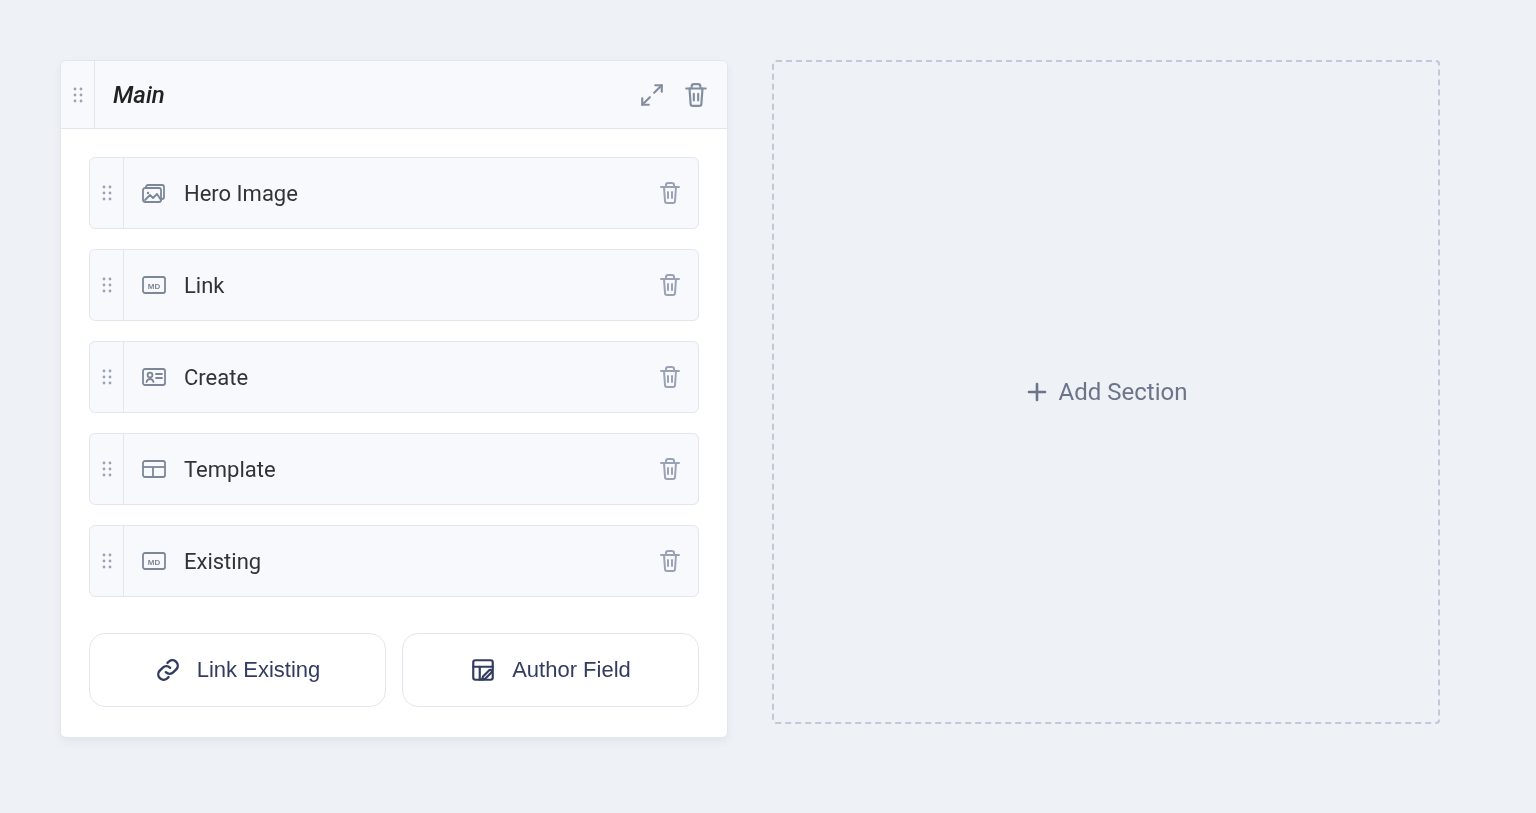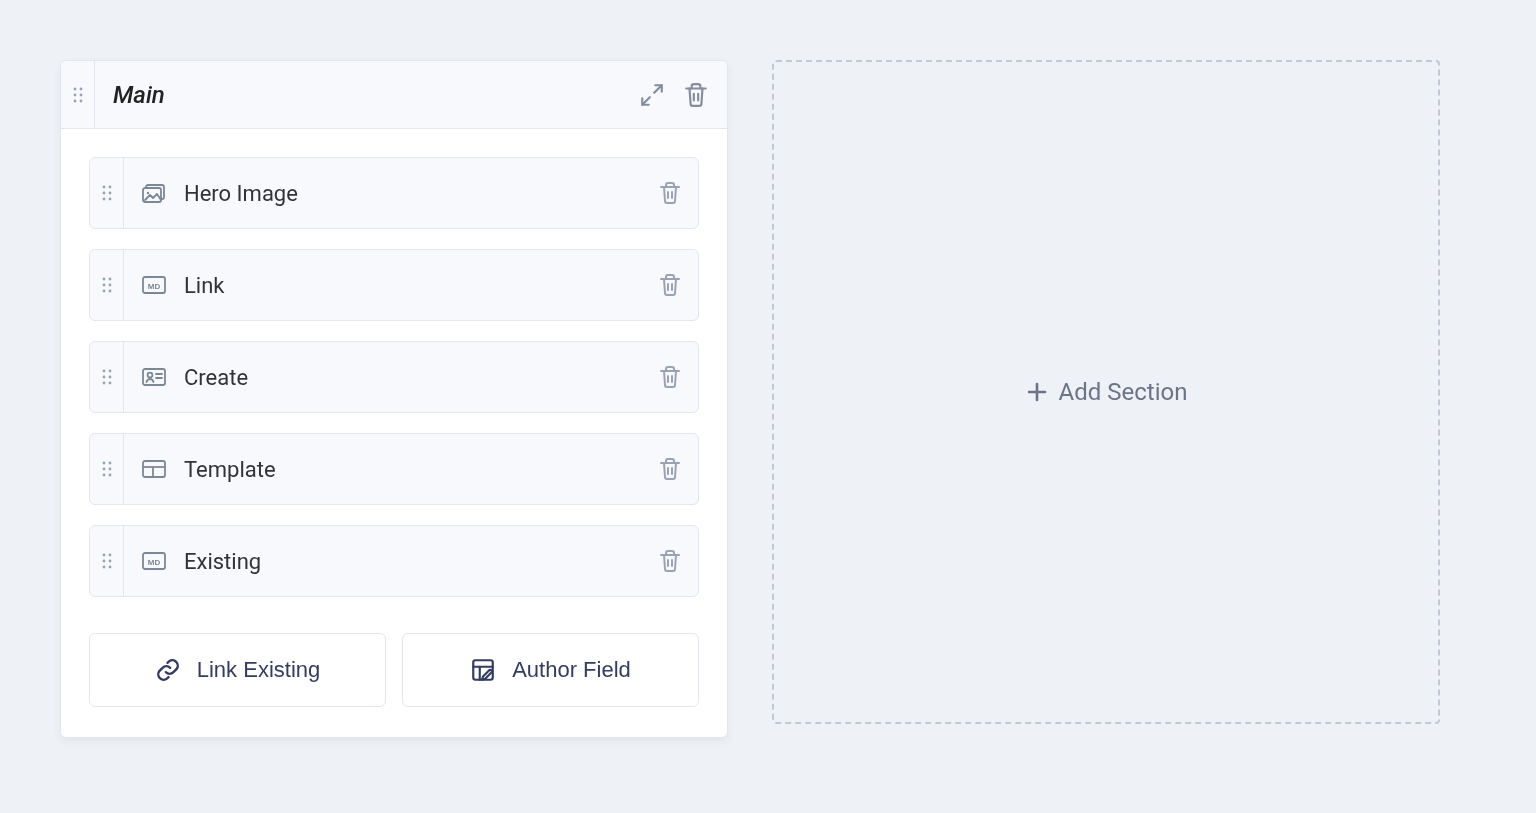--- a/index.html
+++ b/index.html
@@ -88,21 +88,21 @@
       flex: 1;
     }
     .field-type { color: #7c8797; display: flex; align-items: center; }
 
     
     .btn-row { display: flex; gap: 16px; margin-top: 36px; }
     .btn {
       flex: 1;
       height: 74px;
       border: 1px solid #e2e6ee;
-      border-radius: 6px;
+      border-radius: 16px;
       background: #fff;
       display: flex;
       align-items: center;
       justify-content: center;
       gap: 16px;
       font-size: 22px;
       color: #323c61;
       cursor: pointer;
     }
     .btn svg { color: #323c61; }

